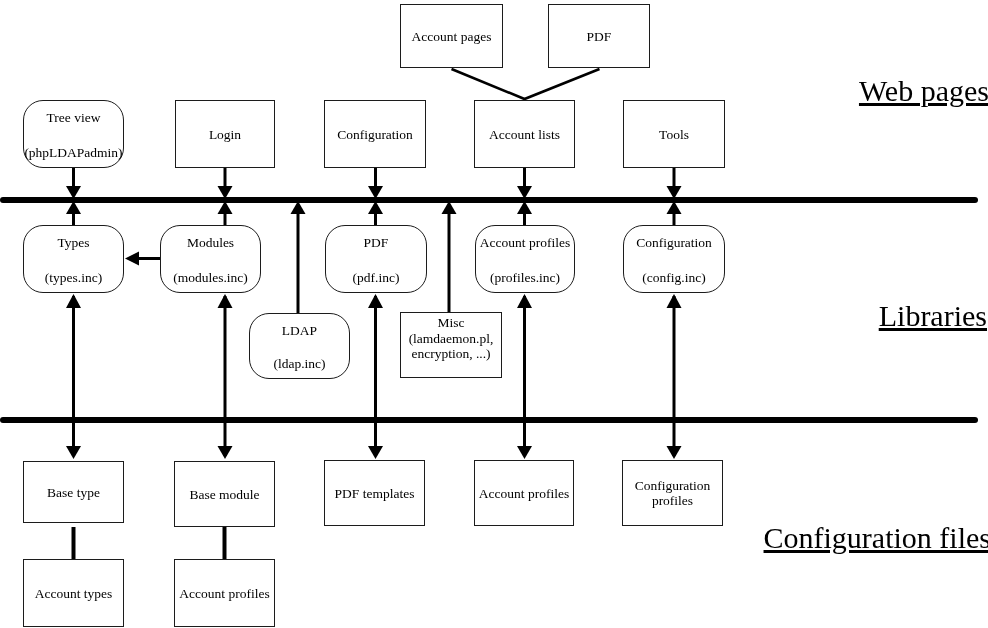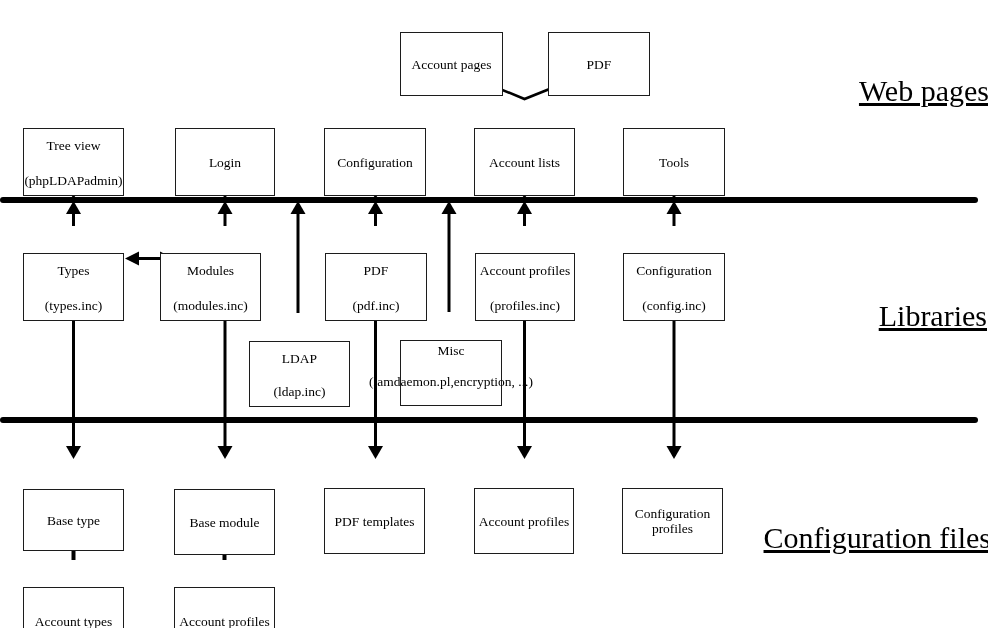--- a/index.html
+++ b/index.html
@@ -17,27 +17,26 @@
     border:1px solid #1c1c1c;
     background:#ffffff;
     display:flex;
     flex-direction:column;
     align-items:center;
     justify-content:center;
     text-align:center;
     font-size:13.5px;
     color:#000;
     z-index:2;
-    margin-top:28px;
   }
   .box .bl{line-height:15px;white-space:nowrap;display:block;}
-  .box.two{justify-content:space-between;padding:9px 0 7px;}
+  .box.two{justify-content:space-between;padding:9px 0 7px;border-radius:20px;}
   .box.tight{justify-content:center;}
   .box.misc-box{justify-content:space-between;padding:2px 0 16px;}
-  .misc-bottom{display:flex;flex-direction:row;align-items:center;justify-content:center;}
+  .misc-bottom{display:flex;flex-direction:column;align-items:center;justify-content:center;}
   .layer-label{
     position:absolute;
     font-size:30px;
     color:#000;
     text-align:right;
     white-space:nowrap;
     z-index:1;
     text-decoration:underline;
   }
 </style>

